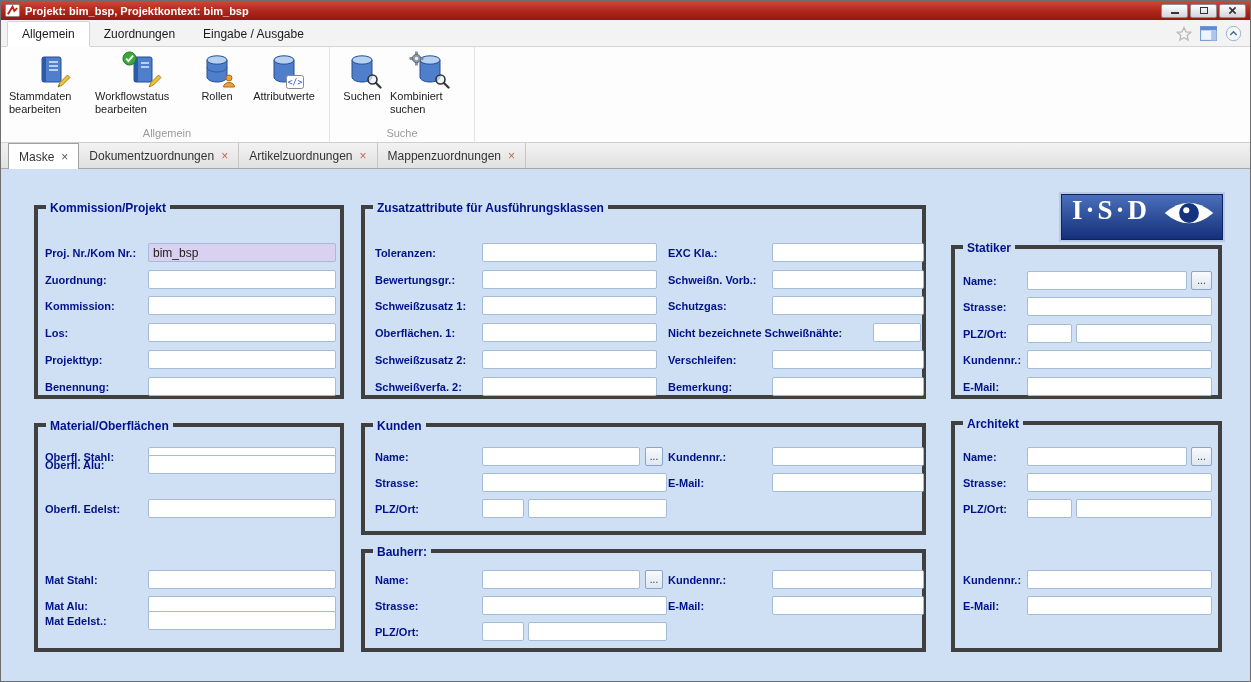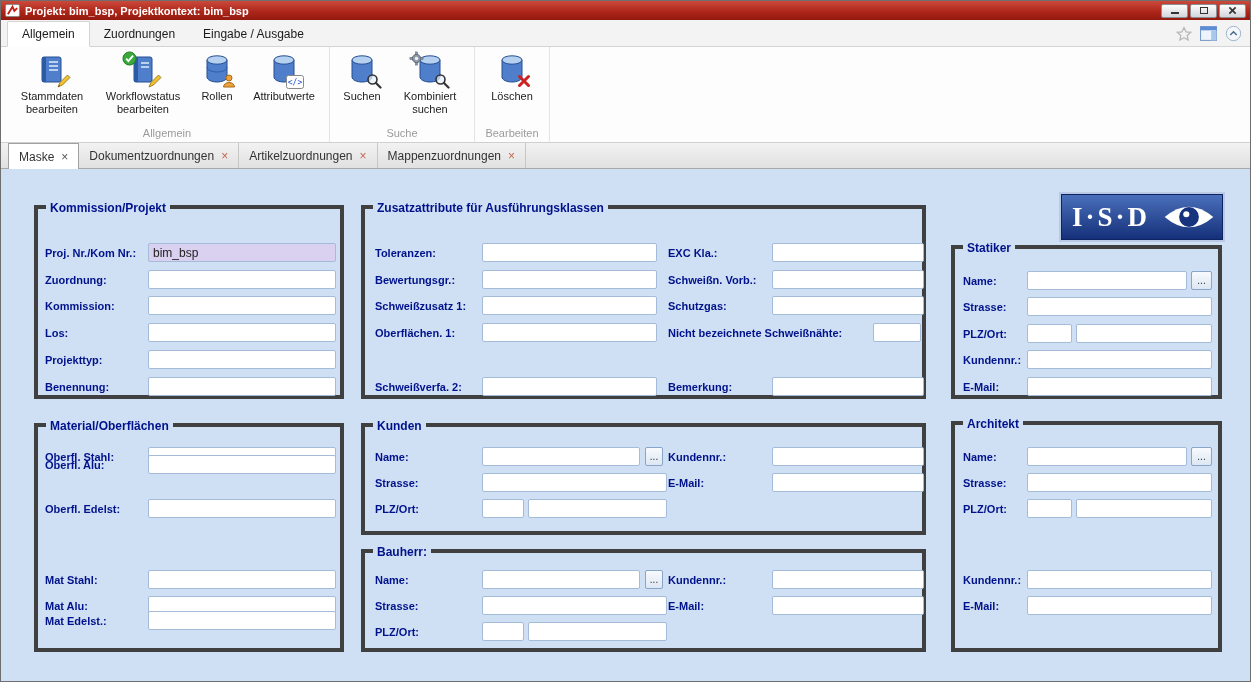--- a/index.html
+++ b/index.html
@@ -41,21 +41,21 @@
   .ribbon {
     height: 96px; flex: 0 0 96px; background: #fdfdfd;
     border-bottom: 1px solid #d0d0d0; display: flex; padding-left: 4px;
   }
   .rgroup { display: flex; flex-direction: column; border-right: 1px solid #e3e3e3; padding: 2px 4px 0; }
   .rbtns { display: flex; flex: 1; align-items: flex-start; }
   .rbtn { display: flex; flex-direction: column; align-items: center; padding-top: 4px; cursor: default; }
   .icon-wrap { width: 34px; height: 34px; position: relative; }
   .badge { position: absolute; width: 16px; height: 16px; right: -3px; bottom: -2px; }
   .badge-tl { position: absolute; width: 15px; height: 15px; left: -4px; top: -2px; }
-  .blabel { font-size: 11px; color: #222; text-align: center; line-height: 13px; margin-top: 3px; }
+  .blabel { font-size: 11px; color: #222; line-height: 13px; margin-top: 3px; }
   .rgroup-label { margin-top: auto; text-align: center; font-size: 11px; color: #9b9b9b; padding: 2px 0 3px; }
   
   .doctabs {
     height: 26px; flex: 0 0 26px;
     background: linear-gradient(#f2f2f2,#e1e1e1);
     border-bottom: 1px solid #a8a8a8;
     display: flex; align-items: stretch; padding-left: 7px;
   }
   .dtab {
     display: flex; align-items: center; gap: 7px; padding: 0 10px;
@@ -100,21 +100,21 @@
   .lu { margin-left: 10px; width: 104px; }
   .iu-name { width: 158px; margin-left: 3px; }
   .browse-u { position: absolute; left: 280px; width: 18px; }
   .iu-full { width: 185px; margin-left: 3px; }
   .iu-plz { width: 42px; margin-left: 3px; } .iu-ort { width: 139px; margin-left: 4px; }
   
   .isd {
     position: absolute; left: 1060px; top: 25px; width: 162px; height: 46px;
     background: linear-gradient(180deg,#4a6fba,#15307a);
     border: 1px solid #0d2460; box-shadow: 0 0 0 2px #b9c9e6;
-    display: flex; align-items: center; padding: 0 6px 0 10px;
+    display: flex; align-items: flex-start; padding: 0 6px 0 10px;
   }
   .isd-text {
     flex: 1; font-family: "Liberation Serif", serif; font-weight: bold;
     color: #fff; font-size: 27px; letter-spacing: 3px;
   }
 </style>
 </head>
 <body>
 
 <div class="window">
@@ -269,37 +269,20 @@
                 <circle cx="6.5" cy="6.5" r="4.5" fill="#e8f1fb" fill-opacity="0.7" stroke="#333" stroke-width="1.6"></circle>
                 <line x1="10" y1="10" x2="14.5" y2="14.5" stroke="#333" stroke-width="2.2" stroke-linecap="round"></line>
               </svg>
           </span>
           <span class="blabel">Kombiniert suchen</span>
         </div>
       </div>
       <div class="rgroup-label">Suche</div>
     </div>
 
-    <div class="rgroup">
-      <div class="rbtns">
-        <div class="rbtn" style="width:66px">
-          <span class="icon-wrap">
-            <svg width="34" height="34" viewBox="0 0 34 34">
-                <path d="M7 7 v17 c0 2.8 4.5 5 10 5 s10 -2.2 10 -5 V7" fill="#4f7fca" stroke="#244f92"></path>
-                <ellipse cx="17" cy="7" rx="10" ry="4.2" fill="#b6d0f0" stroke="#244f92"></ellipse>
-              </svg>
-            <svg class="badge" viewBox="0 0 16 16">
-                <path d="M3.5 3.5 L12.5 12.5 M12.5 3.5 L3.5 12.5" stroke="#cc2222" stroke-width="3" stroke-linecap="round"></path>
-              </svg>
-          </span>
-          <span class="blabel">Löschen</span>
-        </div>
-      </div>
-      <div class="rgroup-label">Bearbeiten</div>
-    </div>
   </div>
 
   <div class="doctabs">
     <div class="dtab active">
       <span>Maske</span>
       <span class="tab-x">×</span>
     </div>
     <div class="dtab">
       <span>Dokumentzuordnungen</span>
       <span class="tab-x">×</span>
@@ -372,20 +355,26 @@
           <input class="fi iz1" style="">
         <span class="fl lz2">Schutzgas:</span>
           <input class="fi iz2" style="">
       </div>
       <div class="frow" style="top:114px">
         <span class="fl lz1">Oberflächen. 1:</span>
           <input class="fi iz1" style="">
         <span class="fl lz2w">Nicht bezeichnete Schweißnähte:</span>
           <input class="fi iz4" style="">
       </div>
+      <div class="frow" style="top:141px">
+        <span class="fl lz1">Schweißzusatz 2:</span>
+          <input class="fi iz1" style="">
+        <span class="fl lz2">Verschleifen:</span>
+          <input class="fi iz2" style="">
+      </div>
       <div class="frow" style="top:168px">
         <span class="fl lz1">Schweißverfa. 2:</span>
           <input class="fi iz1" style="">
         <span class="fl lz2">Bemerkung:</span>
           <input class="fi iz2" style="">
       </div>
     </div>
 
     <div class="gb" style="left:950px; top:76px; width:271px; height:154px">
       <span class="gbt">Statiker</span>

